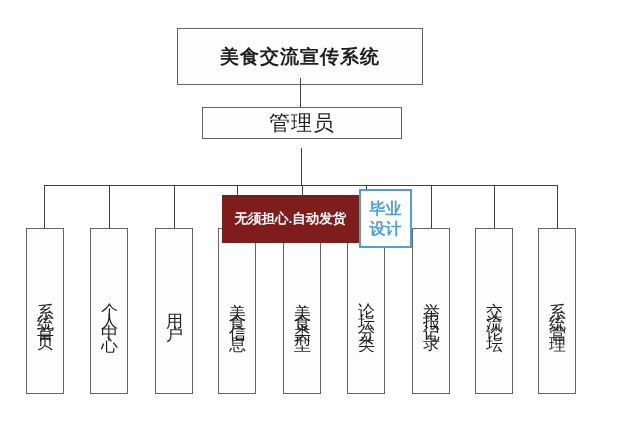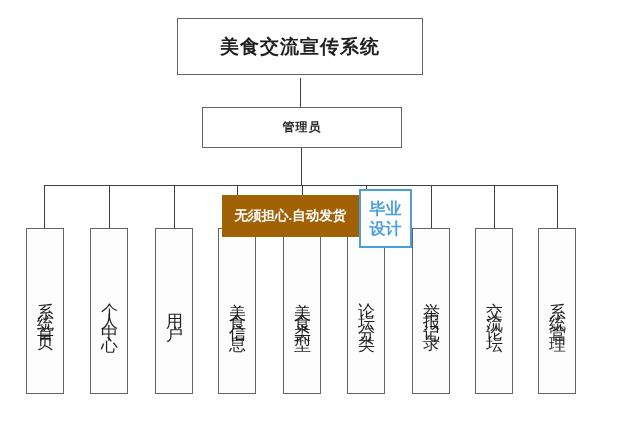--- a/index.html
+++ b/index.html
@@ -20,26 +20,26 @@
     position: absolute;
     box-sizing: border-box;
     background: #fefefe;
     border: 1.5px solid #646464;
     display: flex;
     align-items: center;
     justify-content: center;
     color: #1f1f1f;
   }
   .box.root {
-    left: 177px; top: 18px; width: 246px; height: 57px;
+    left: 177px; top: 28px; width: 246px; height: 57px;
     font-size: 19px; font-weight: 700; letter-spacing: 1px;
   }
   .box.admin {
-    left: 202px; top: 107px; width: 200px; height: 41px;
-    font-size: 12px; font-weight: 700; letter-spacing: 1px;
+    left: 202px; top: 107px; width: 200px; height: 32px;
+    font-size: 21px; font-weight: 400; letter-spacing: 1px;
   }
   .node-child {
     position: absolute;
     top: 228px;
     width: 38px;
     height: 166px;
     box-sizing: border-box;
     background: #fdfdfe;
     border: 1.5px solid #646464;
     display: flex;
@@ -63,22 +63,22 @@
   }
   .hline {
     position: absolute;
     height: 0;
     border-top: 1px solid #3f3f3f;
   }
   
   .watermark {
     position: absolute;
     left: 222px; top: 195px;
-    width: 137px; height: 42px;
-    background: #a16207;
+    width: 137px; height: 48px;
+    background: #7f1d1d;
     color: #ffffff;
     z-index: 5;
     display: flex;
     align-items: center;
     justify-content: center;
     line-height: 1.35;
   }
   .watermark .wm-line1 {
     font-size: 13.5px;
     font-weight: 700;

